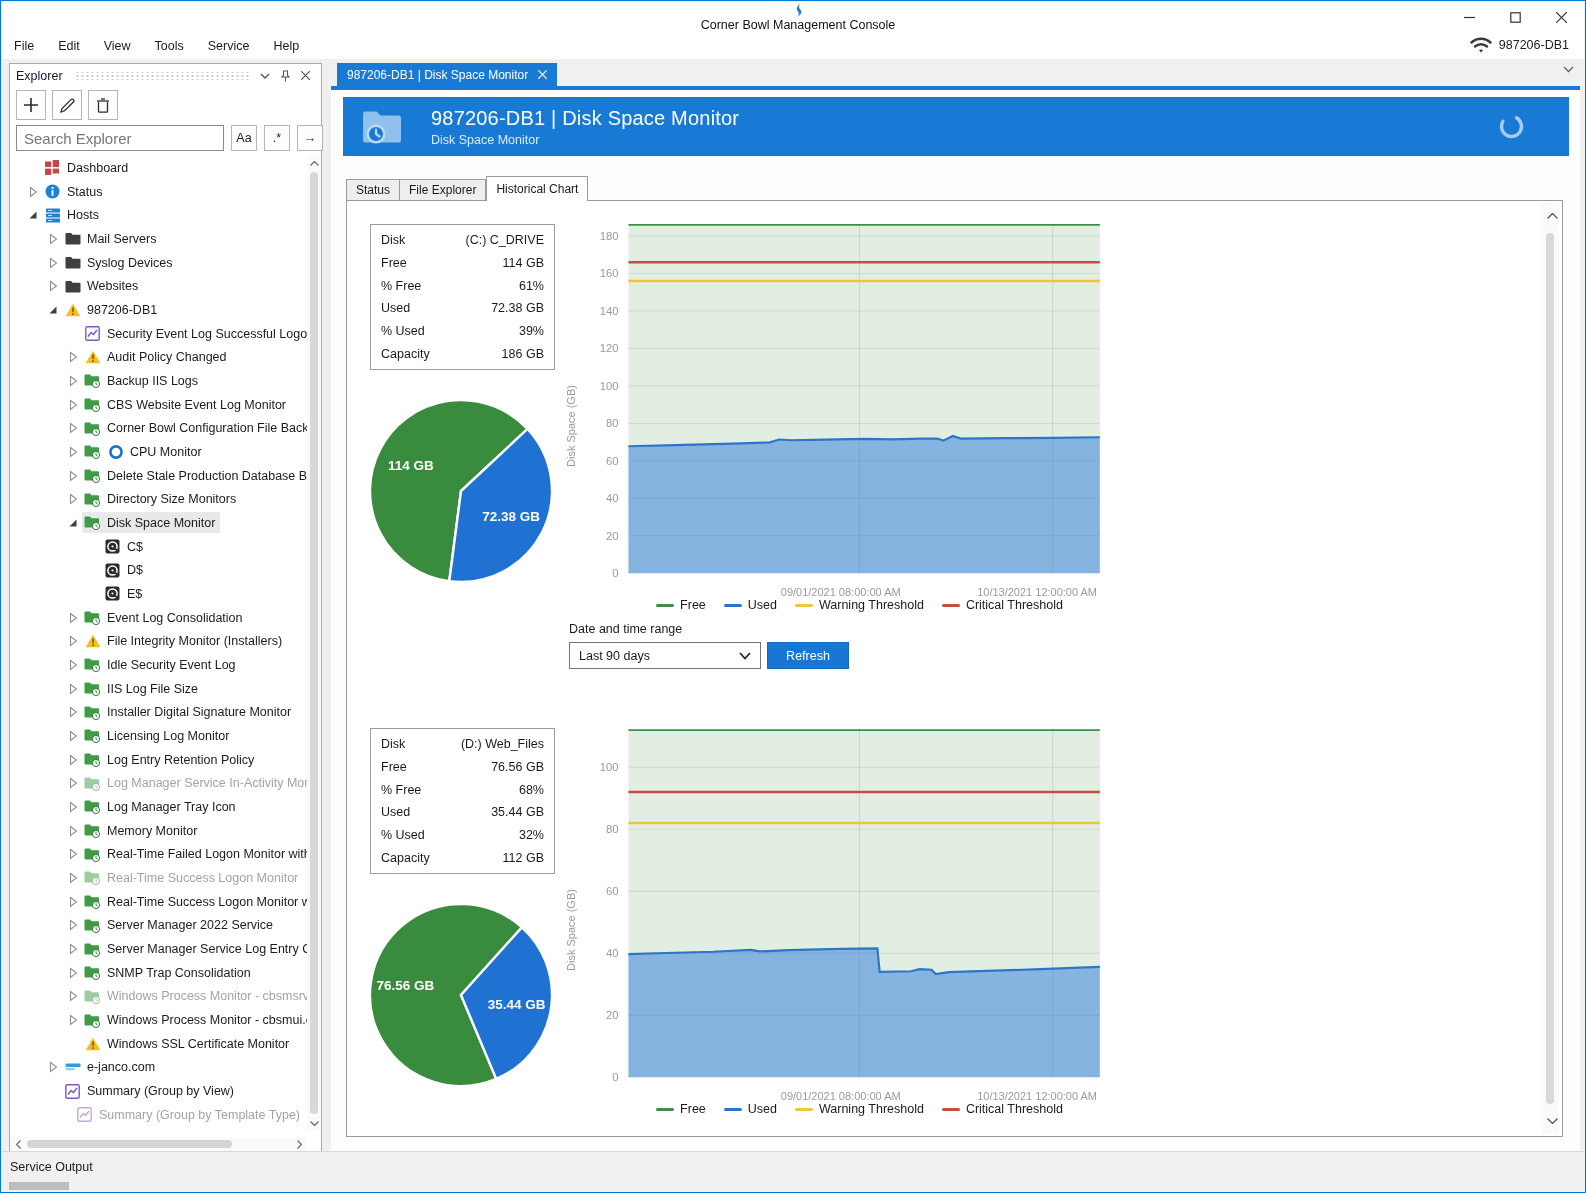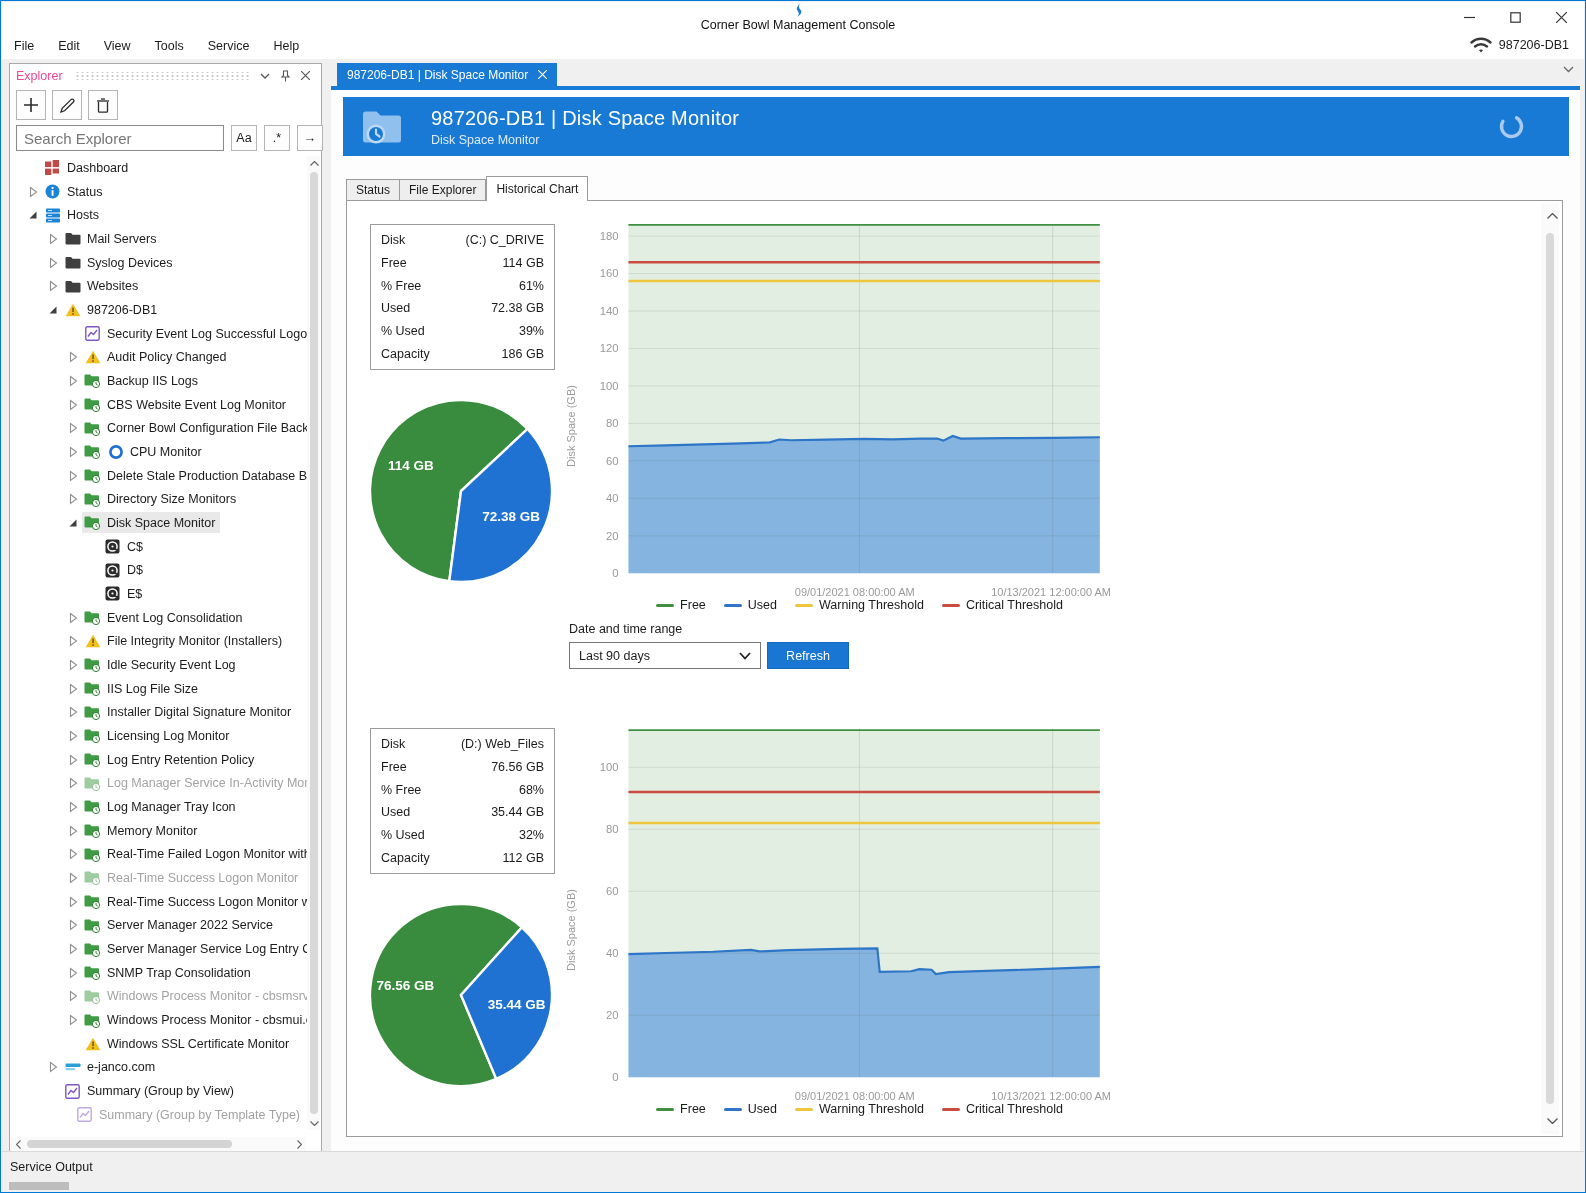--- a/index.html
+++ b/index.html
@@ -15,21 +15,21 @@
   .cap-btn { width:46px; height:30px; display:flex; align-items:center; justify-content:center; }
 
   
   .menubar { position:absolute; left:1px; top:31px; right:1px; height:27px; background:#fff; display:flex; align-items:center; }
   .menu-item { font-size:12.5px; color:#1b1b1b; padding:5px 12px; }
   .host-indicator { position:absolute; right:16px; top:31px; height:26px; display:flex; align-items:center; gap:7px; font-size:12.5px; color:#1b1b1b; }
 
   
   .explorer { position:absolute; left:8px; top:62px; width:313px; height:1090px; background:#fff; border:1px solid #a9a9a9; }
   .exp-header { height:23px; display:flex; align-items:center; padding:0 6px; background:#fff; }
-  .exp-title { font-size:12.5px; color:#ec4899; margin-right:8px; }
+  .exp-title { font-size:12.5px; color:#0f172a; margin-right:8px; }
   .exp-drag { flex:1; height:8px; margin:0 4px;
      background-image:radial-gradient(circle, #c9c9c9 1px, transparent 1.2px);
      background-size:5px 4px; background-position:0 2px; }
   .exp-hicon { width:20px; height:18px; display:flex; align-items:center; justify-content:center; }
   .exp-toolbar { height:36px; display:flex; align-items:center; gap:6px; padding:0 6px; }
   .tool-btn { width:30px; height:30px; border:1px solid #b5b5b5; background:#fdfdfd; display:flex; align-items:center; justify-content:center; }
   .search-row { height:30px; display:flex; align-items:center; gap:7px; padding:0 6px; }
   .search-input { width:208px; height:26px; border:1px solid #8a8a8a; font-size:15px; padding:0 7px; color:#333; font-family:"Liberation Sans",sans-serif; }
   .search-input::placeholder { color:#767676; }
   .mini-btn { min-width:26px; height:26px; border:1px solid #b5b5b5; background:#fdfdfd; font-size:12.5px; color:#222; display:flex; align-items:center; justify-content:center; padding:0 4px; }
@@ -69,21 +69,21 @@
   .subtab:first-child { border-left:1px solid #9b9b9b; }
   .subtab.active { height:25px; background:#fff; border:1px solid #9b9b9b; border-bottom:none; position:relative; z-index:3; }
 
   .content { position:absolute; left:15px; top:137px; width:1217px; height:937px; background:#fff; border:1px solid #9b9b9b; }
 
   .info-table { position:absolute; left:23px; width:185px; height:146px; border:1px solid #9b9b9b; display:flex; flex-direction:column; justify-content:space-around; padding:4px 0; }
   .it-row { display:flex; justify-content:space-between; padding:0 10px; font-size:12.5px; color:#1b1b1b; }
 
   .ylabel { position:absolute; width:14px; font-size:11px; color:#9a9a9a; writing-mode:vertical-rl; transform:rotate(180deg); text-align:center; height:300px; }
   .plot { position:absolute; left:233px; width:560px; }
-  .xlabels { position:absolute; left:273px; width:479px; height:14px;text-decoration:underline; }
+  .xlabels { position:absolute; left:259px; width:479px; height:14px;text-decoration:underline; }
   .xlab { position:absolute; transform:translateX(-50%); font-size:11px; color:#9a9a9a; white-space:nowrap; }
   .legend { position:absolute; left:273px; width:479px; display:flex; justify-content:center; gap:18px; }
   .legend-item { display:flex; align-items:center; gap:6px; font-size:12.5px; color:#1b1b1b; }
   .legend-dash { width:18px; height:3px; border-radius:2px; }
 
   .range-label { position:absolute; left:222px; top:421px; font-size:12.5px; color:#1b1b1b; }
   .range-select { position:absolute; left:222px; top:441px; width:192px; height:27px; border:1px solid #767676; background:#fff; display:flex; align-items:center; justify-content:space-between; padding:0 9px; font-size:12.5px; color:#1b1b1b; }
   .refresh-btn { position:absolute; left:420px; top:441px; width:82px; height:27px; background:#1976d2; color:#fff; font-size:12.5px; display:flex; align-items:center; justify-content:center; border:1px solid #1668bb; }
 
   .content-vscroll { position:absolute; right:3px; top:2px; width:18px; bottom:2px; background:#fafafa; }

